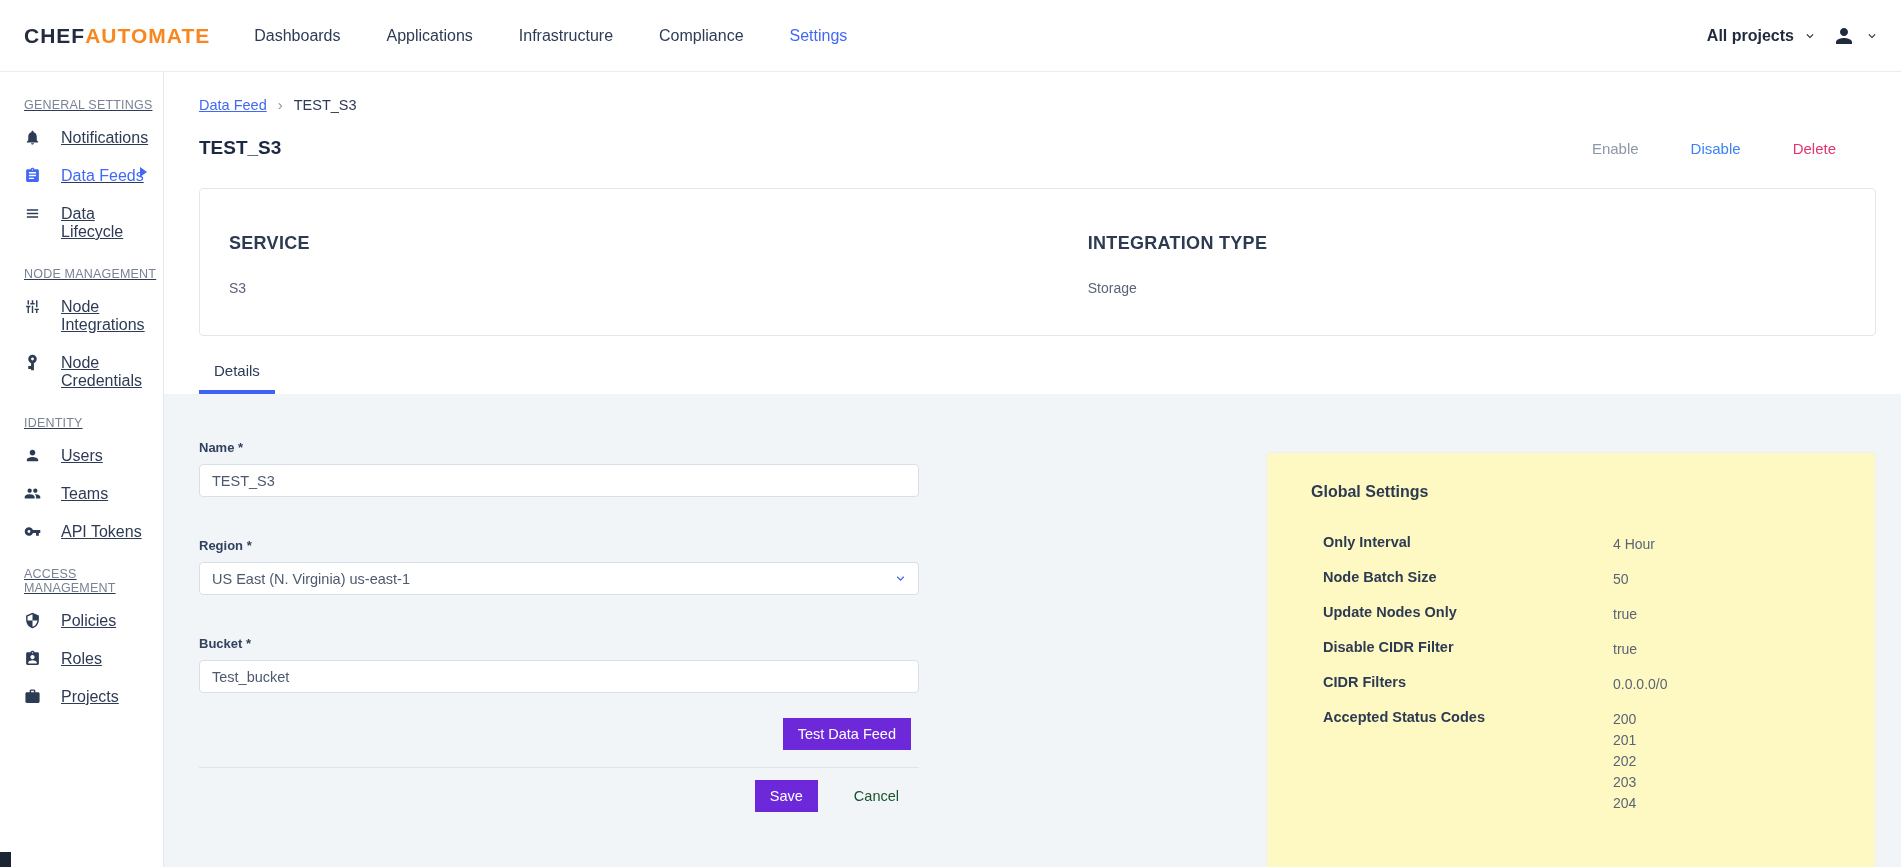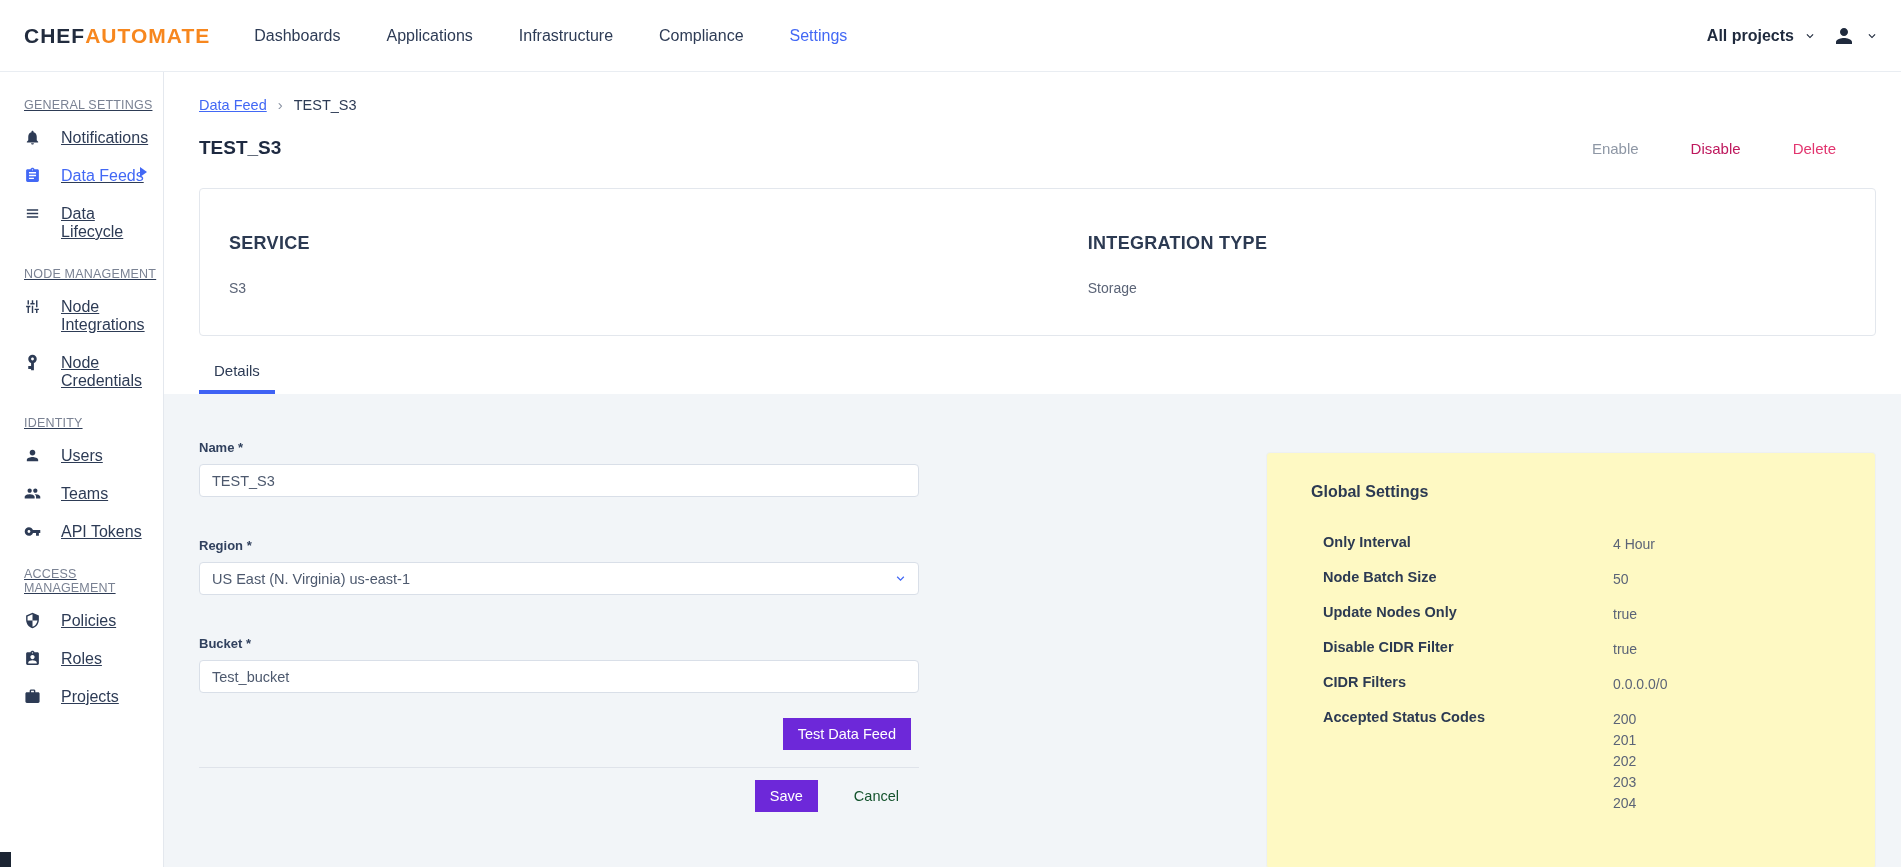--- a/index.html
+++ b/index.html
@@ -75,21 +75,21 @@
   .main-white { background: #ffffff; padding: 24px 25px 0 35px; }
   .breadcrumb { font-size: 14.5px; display: flex; align-items: center; }
   .crumb-link { color: #4268f5; text-decoration: underline; cursor: pointer; }
   .crumb-sep { color: #8a93a3; margin: 0 11px; font-size: 15px; }
   .crumb-current { color: #2d3b55; }
   .title-row { display: flex; align-items: center; margin-top: 24px; }
   .page-title { font-size: 19px; font-weight: 700; color: #1d2940; }
   .title-actions { margin-left: auto; display: flex; gap: 52px; font-size: 15px; padding-right: 40px; }
   .action-link { cursor: pointer; }
   .action-link.disabled { color: #8e97a5; cursor: default; }
-  .action-link.primary { color: #be185d; }
+  .action-link.primary { color: #3b82f6; }
   .action-link.danger { color: #e2356f; }
 
   .summary-card {
     margin-top: 29px;
     border: 1px solid #e3e7ed;
     border-radius: 4px;
     background: #ffffff;
     height: 148px;
     display: flex;
     padding-top: 44px;

